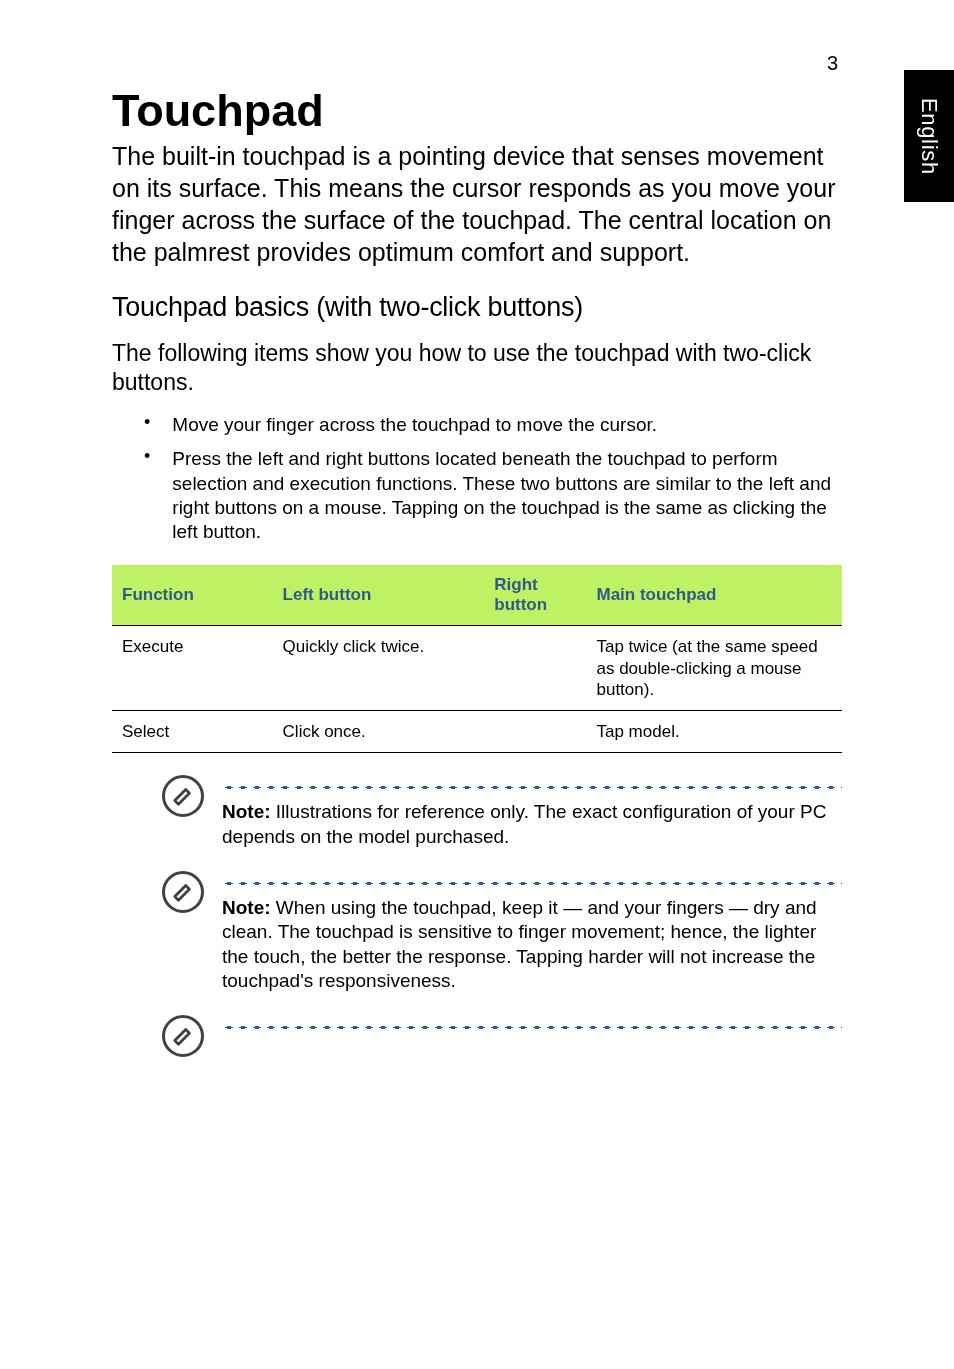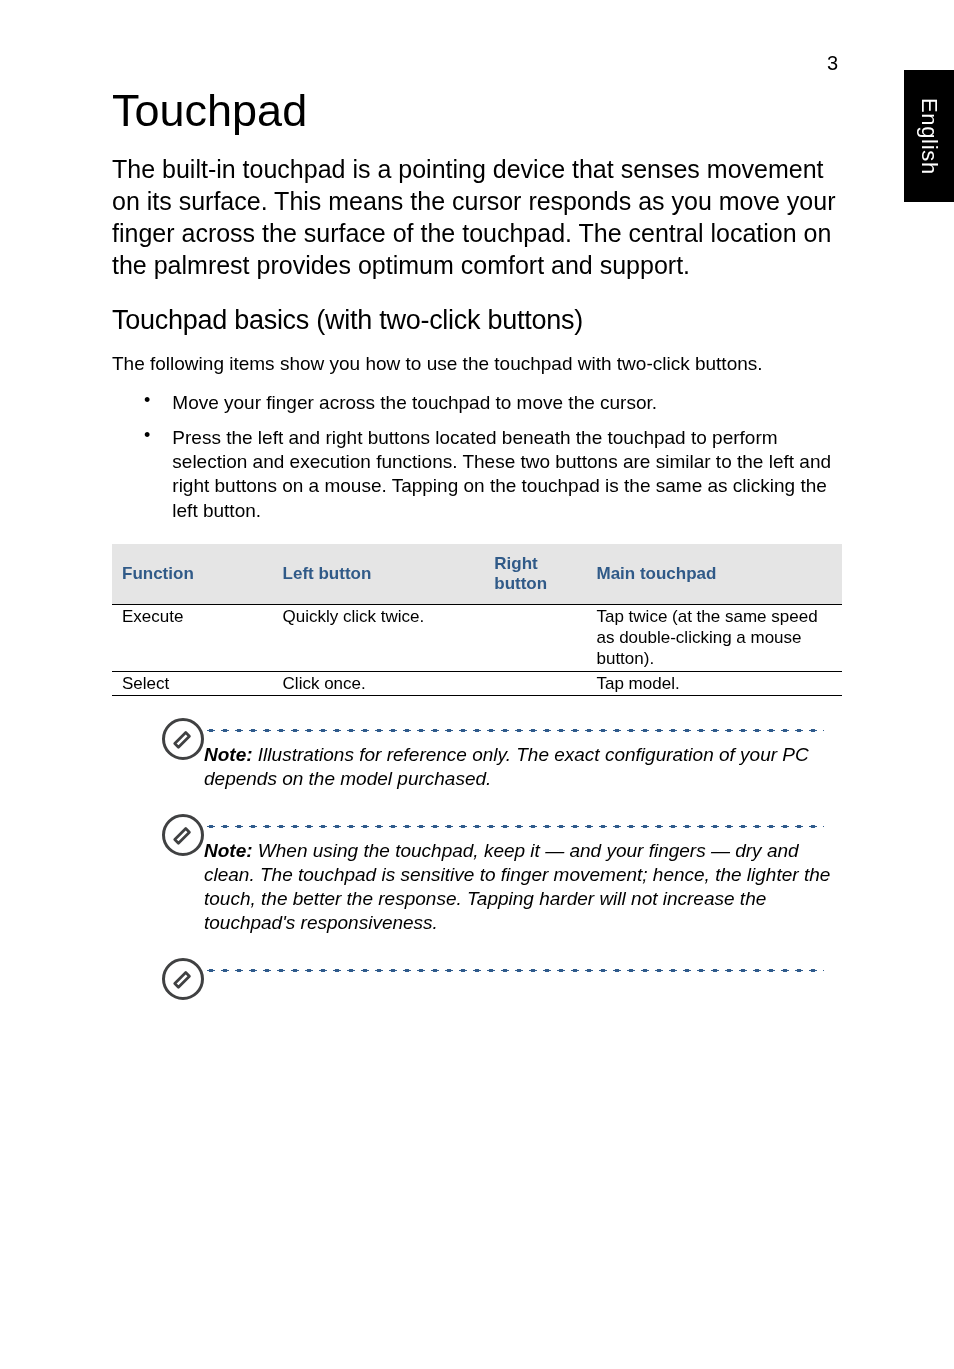--- a/index.html
+++ b/index.html
@@ -34,36 +34,36 @@
     align-items: center;
     justify-content: center;
   }
   .side-tab span {
     writing-mode: vertical-rl;
     font-size: 22px;
     letter-spacing: 0.03em;
   }
   h1 {
     font-size: 45px;
-    font-weight: 400;
-    margin: 8px 0 16px 0;
+    font-weight: 700;
+    margin: 8px 0 3px 0;
   }
   .intro {
     font-size: 25px;
     line-height: 1.28;
     margin-bottom: 24px;
   }
   h2 {
     font-size: 27px;
     font-weight: 400;
     margin: 0 0 16px 0;
     letter-spacing: -0.01em;
   }
   .sub {
-    font-size: 19px;
+    font-size: 23px;
     line-height: 1.28;
     margin-bottom: 10px;
   }
   ul.bullets {
     list-style: none;
     padding: 0;
     margin: 0 0 16px 0;
   }
   ul.bullets li {
     font-size: 19px;
@@ -76,50 +76,50 @@
     font-size: 18px;
     line-height: 1.1;
   }
 
   table.funcs {
     width: 100%;
     border-collapse: collapse;
     font-size: 17px;
   }
   table.funcs thead tr {
-    background: #e5e5e5;
+    background: #bef264;
   }
   table.funcs th {
     text-align: left;
     font-weight: 700;
     color: #305a88;
     padding: 10px 10px;
     font-size: 17px;
   }
   table.funcs td {
-    padding: 1px 10px;
+    padding: 10px 10px;
     vertical-align: top;
     line-height: 1.25;
   }
   table.funcs tbody tr {
     border-top: 1px solid #000;
   }
   table.funcs tbody tr:last-child {
     border-bottom: 1px solid #000;
   }
   .col-f { width: 22%; }
   .col-l { width: 29%; }
   .col-r { width: 14%; }
   .col-m { width: 35%; }
 
   .note-block {
     display: flex;
     align-items: flex-start;
+    gap: 18px;
     margin: 22px 0 8px 50px;
-    font-style: italic;
   }
   .note-icon {
     flex: 0 0 42px;
     height: 42px;
     border: 3px solid #404142;
     border-radius: 50%;
     display: flex;
     align-items: center;
     justify-content: center;
     position: relative;

